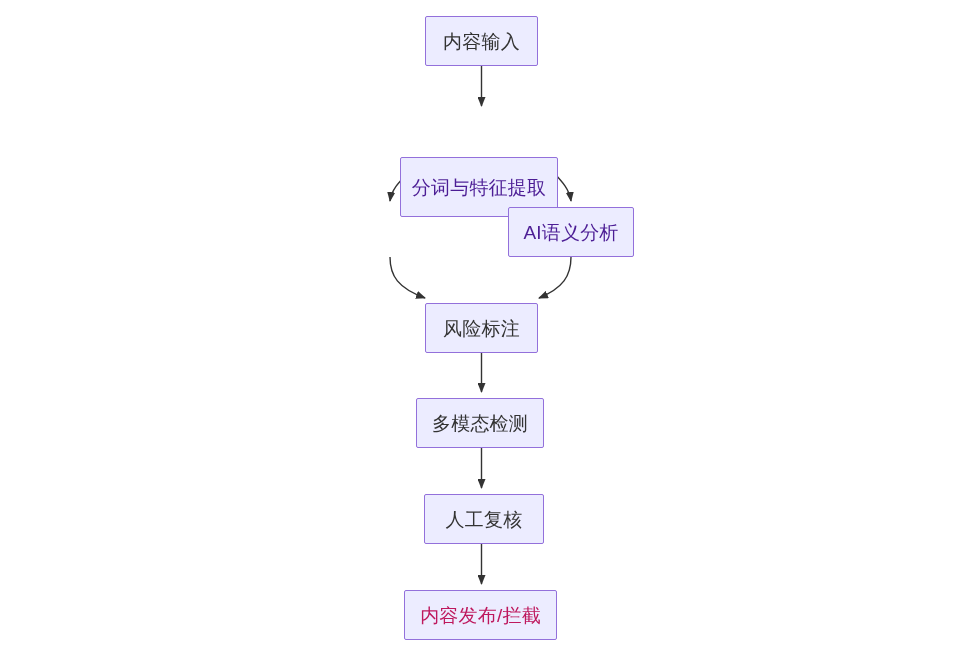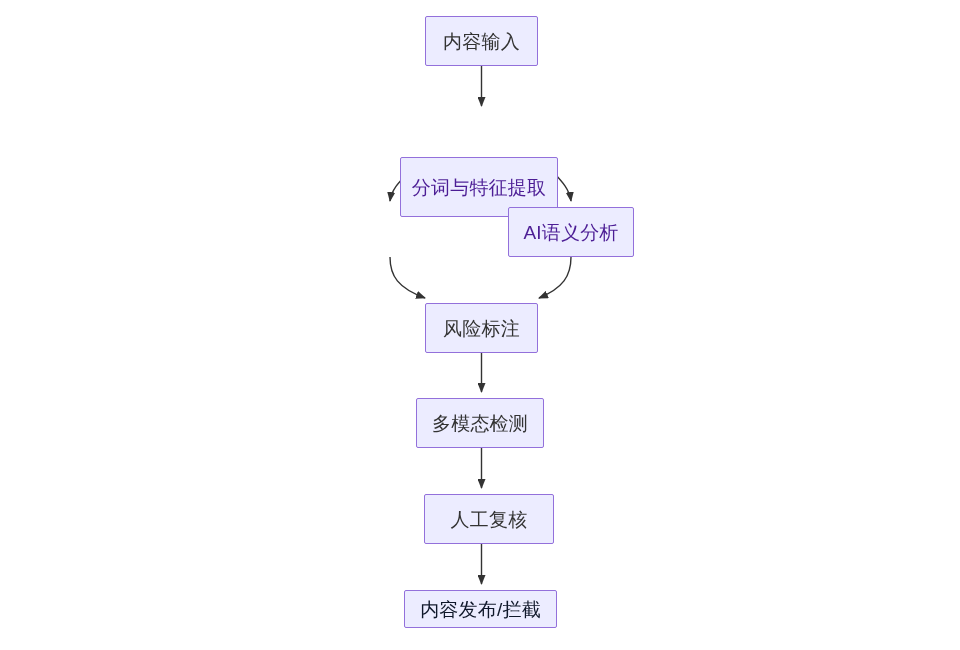--- a/index.html
+++ b/index.html
@@ -91,21 +91,21 @@
   </div>
 
   <div class="node" style="left: 425px; top: 303px; width: 113px; height: 50px; background: rgb(236, 236, 255); border-color: rgb(147, 112, 219); color: rgb(51, 51, 51);">
     <span class="node-label">风险标注</span>
   </div>
 
   <div class="node" style="left: 416px; top: 398px; width: 128px; height: 50px; background: rgb(236, 236, 255); border-color: rgb(147, 112, 219); color: rgb(51, 51, 51);">
     <span class="node-label">多模态检测</span>
   </div>
 
-  <div class="node" style="left: 424px; top: 494px; width: 130px; height: 50px; background: rgb(236, 236, 255); border-color: rgb(147, 112, 219); color: rgb(51, 51, 51);">
+  <div class="node" style="left: 424px; top: 494px; width: 120px; height: 50px; background: rgb(236, 236, 255); border-color: rgb(147, 112, 219); color: rgb(51, 51, 51);">
     <span class="node-label">人工复核</span>
   </div>
 
-  <div class="node" style="left: 404px; top: 590px; width: 153px; height: 38px; background: rgb(236, 236, 255); border-color: rgb(147, 112, 219); color: #0f172a;">
+  <div class="node" style="left: 404px; top: 590px; width: 153px; height: 50px; background: rgb(236, 236, 255); border-color: rgb(147, 112, 219); color: #be185d;">
     <span class="node-label">内容发布/拦截</span>
   </div>
 
 </div>
 
 </body></html>

